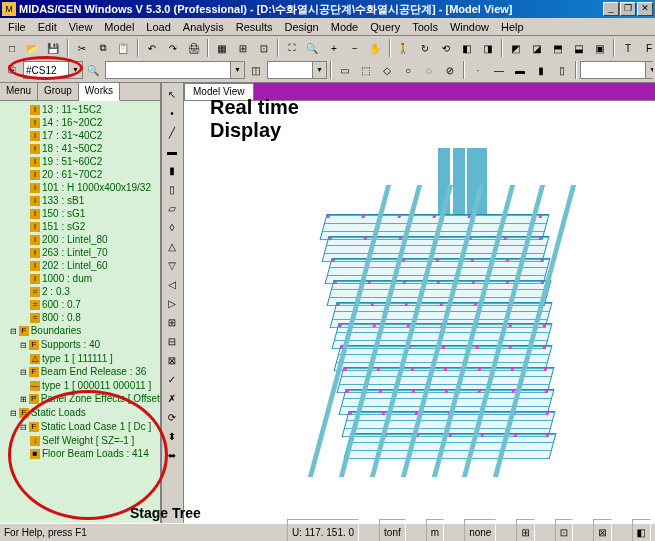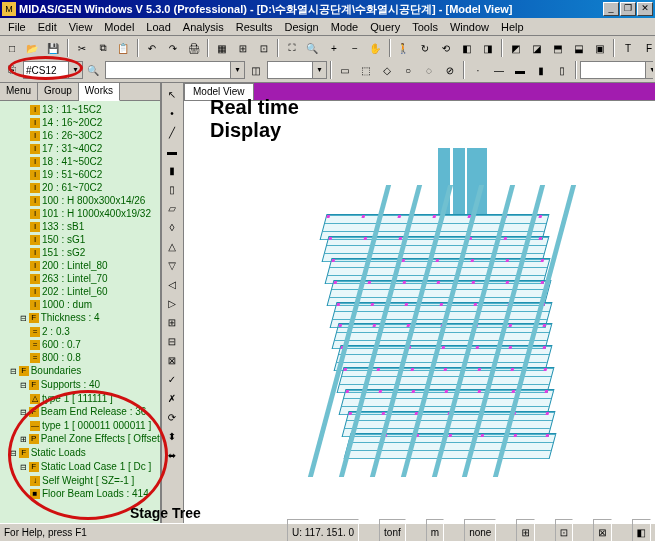--- a/index.html
+++ b/index.html
@@ -181,35 +181,32 @@
 
   <div class="leftpanel">
     <div class="lefttabs" id="lefttabs">
         <div class="lefttab">Menu</div>
         <div class="lefttab">Group</div>
         <div class="lefttab active">Works</div>
       </div>
     <div class="tree" id="tree">
         <div class="tree-item l3"><span class="ticon">I</span><span>13 : 11~15C2</span></div>
         <div class="tree-item l3"><span class="ticon">I</span><span>14 : 16~20C2</span></div>
-        <div class="tree-item l3"><span class="ticon">I</span><span>16 : 26~30C2</span></div>
         <div class="tree-item l3"><span class="ticon">I</span><span>17 : 31~40C2</span></div>
         <div class="tree-item l3"><span class="ticon">I</span><span>18 : 41~50C2</span></div>
         <div class="tree-item l3"><span class="ticon">I</span><span>19 : 51~60C2</span></div>
         <div class="tree-item l3"><span class="ticon">I</span><span>20 : 61~70C2</span></div>
-        <div class="tree-item l3"><span class="ticon">I</span><span>100 : H 800x300x14/26</span></div>
         <div class="tree-item l3"><span class="ticon">I</span><span>101 : H 1000x400x19/32</span></div>
         <div class="tree-item l3"><span class="ticon">I</span><span>133 : sB1</span></div>
         <div class="tree-item l3"><span class="ticon">I</span><span>150 : sG1</span></div>
         <div class="tree-item l3"><span class="ticon">I</span><span>151 : sG2</span></div>
         <div class="tree-item l3"><span class="ticon">I</span><span>200 : Lintel_80</span></div>
         <div class="tree-item l3"><span class="ticon">I</span><span>263 : Lintel_70</span></div>
         <div class="tree-item l3"><span class="ticon">I</span><span>202 : Lintel_60</span></div>
         <div class="tree-item l3"><span class="ticon">I</span><span>1000 : dum</span></div>
-        <div class="tree-item l2 exp"><span class="ticon">F</span><span>Thickness : 4</span></div>
         <div class="tree-item l3"><span class="ticon">=</span><span>2 : 0.3</span></div>
         <div class="tree-item l3"><span class="ticon">=</span><span>600 : 0.7</span></div>
         <div class="tree-item l3"><span class="ticon">=</span><span>800 : 0.8</span></div>
         <div class="tree-item l1 exp"><span class="ticon">F</span><span>Boundaries</span></div>
         <div class="tree-item l2 exp"><span class="ticon">F</span><span>Supports : 40</span></div>
         <div class="tree-item l3"><span class="ticon">△</span><span>type 1 [ 111111 ]</span></div>
         <div class="tree-item l2 exp"><span class="ticon">F</span><span>Beam End Release : 36</span></div>
         <div class="tree-item l3"><span class="ticon">—</span><span>type 1 [ 000011 000011 ]</span></div>
         <div class="tree-item l2 col"><span class="ticon">P</span><span>Panel Zone Effects [ Offset Factor=1 ]</span></div>
         <div class="tree-item l1 exp"><span class="ticon">F</span><span>Static Loads</span></div>

